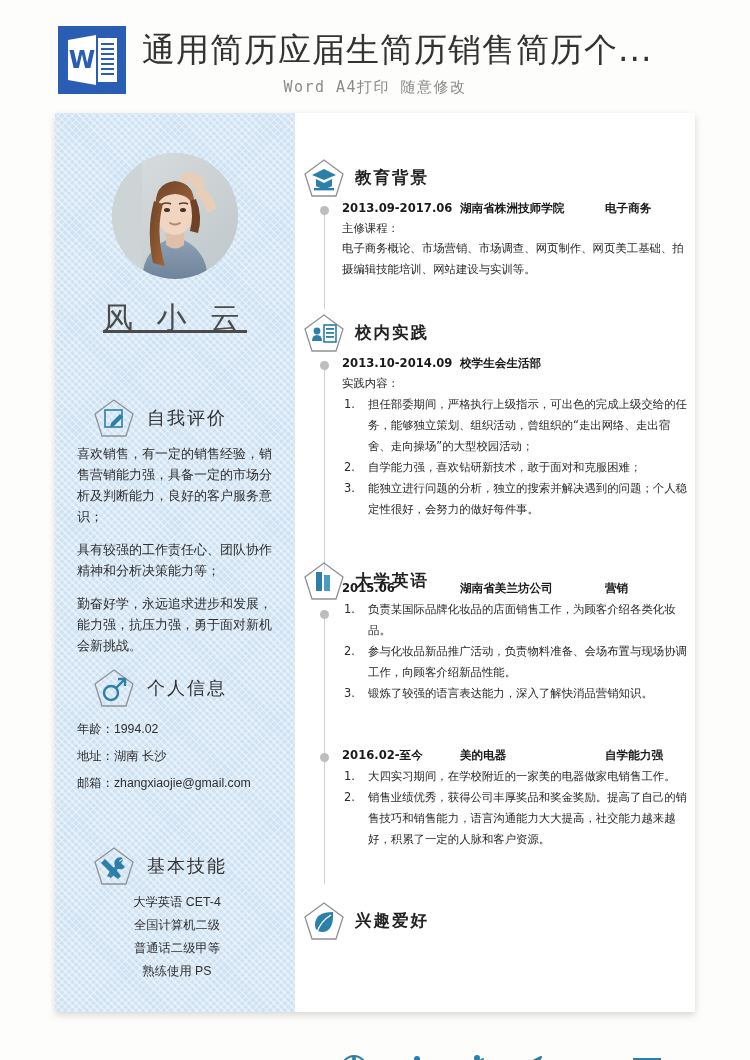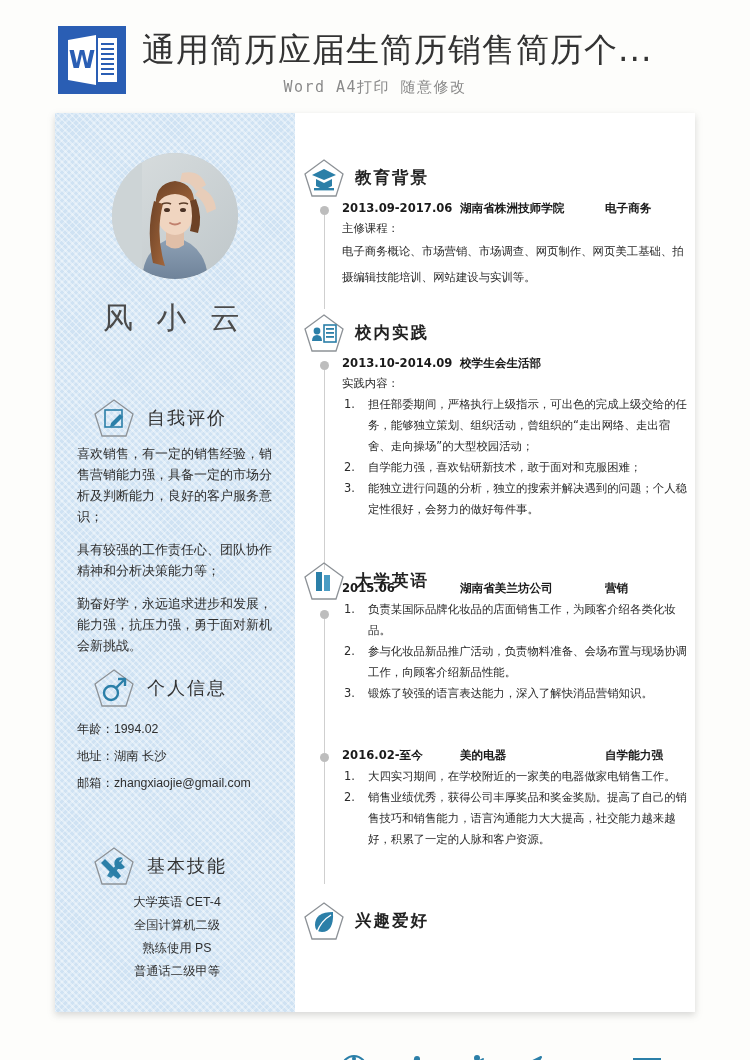--- a/index.html
+++ b/index.html
@@ -53,21 +53,21 @@
   .avatar {
     position: absolute; left: 57px; top: 40px;
     width: 126px; height: 126px; border-radius: 50%;
     overflow: hidden;
     background: #c3ccd2;
   }
   .avatar svg { display: block; }
   .name {
     position: absolute; left: 0; top: 185px; width: 240px;
     text-align: center; font-size: 30px; color: #4b4b4b;
-    letter-spacing: 7px; font-family: "DejaVu Sans", sans-serif;
+    letter-spacing: 7px; font-family: "DejaVu Sans", sans-serif; text-decoration: underline;
   }
   .objective {
     position: absolute; left: 0; top: 233px; width: 240px;
     text-align: center; font-size: 13px; color: #3f7fbf; letter-spacing: 1px;
   }
 
   .side-sec-title {
     position: absolute; display: flex; align-items: center; left: 38px;
   }
   .side-sec-title .label {
@@ -107,21 +107,21 @@
     margin-bottom: 3px; font-family: "DejaVu Sans", sans-serif;
   }
   .eh-date { width: 118px; flex: 0 0 118px; }
   .eh-org { width: 145px; flex: 0 0 145px; text-align: left; }
   .eh-role { flex: 1; text-align: left; }
   .entry-sub {
     font-size: 11.4px; color: #2a2a2a; line-height: 19px;
     font-family: "DejaVu Sans", sans-serif;
   }
   .entry-para {
-    font-size: 11.4px; color: #2a2a2a; line-height: 26px;
+    font-size: 11.4px; color: #2a2a2a; line-height: 21px;
     font-family: "DejaVu Sans", sans-serif;
   }
   .olist { list-style: none; margin-top: 1px; }
   .olist li {
     position: relative; padding-left: 26px; font-size: 11.4px;
     line-height: 21px; color: #2a2a2a; font-family: "DejaVu Sans", sans-serif;
   }
   .olist li .num { position: absolute; left: 2px; top: 0; }
   .hobby-row { position: absolute; left: 44px; top: 940px; display: flex; gap: 26px; align-items: center; }
   .hobby-row svg { display: block; }
@@ -244,22 +244,22 @@
             <path d="M12 13 l13 13 l3 4 l-3 3 l-4 -3 l-13 -13 z" fill="#2b7fa8"></path>
             <path d="M30 12 a6 6 0 1 0 2 9 l-6 -6 z" fill="#2b7fa8"></path>
             <path d="M30 14 l-8 14 l-4 4 l-4 -2 l3 -5 l13 -12 z" fill="#2b7fa8" opacity="0.95"></path>
           </svg>
         </span>
         <span class="label">基本技能</span>
       </div>
       <div class="skills-body" style="top:778px;">
         <div class="skill-line">大学英语 CET-4</div>
         <div class="skill-line">全国计算机二级</div>
+        <div class="skill-line">普通话二级甲等</div>
         <div class="skill-line">熟练使用 PS</div>
-        <div class="skill-line">普通话二级甲等</div>
       </div>
     </div>
 
     <div class="main">
 
       <div class="sec-title" style="top:45px;">
         <span class="pent">
           <svg width="42" height="40" viewBox="0 0 42 40">
             <path d="M21 2 L40 16 L33 38 L9 38 L2 16 Z" fill="none" stroke="#8d9297" stroke-width="1.3"></path>
             <path d="M9 17 L21 11 L33 17 L21 22 Z" fill="#2b7fa8"></path>

